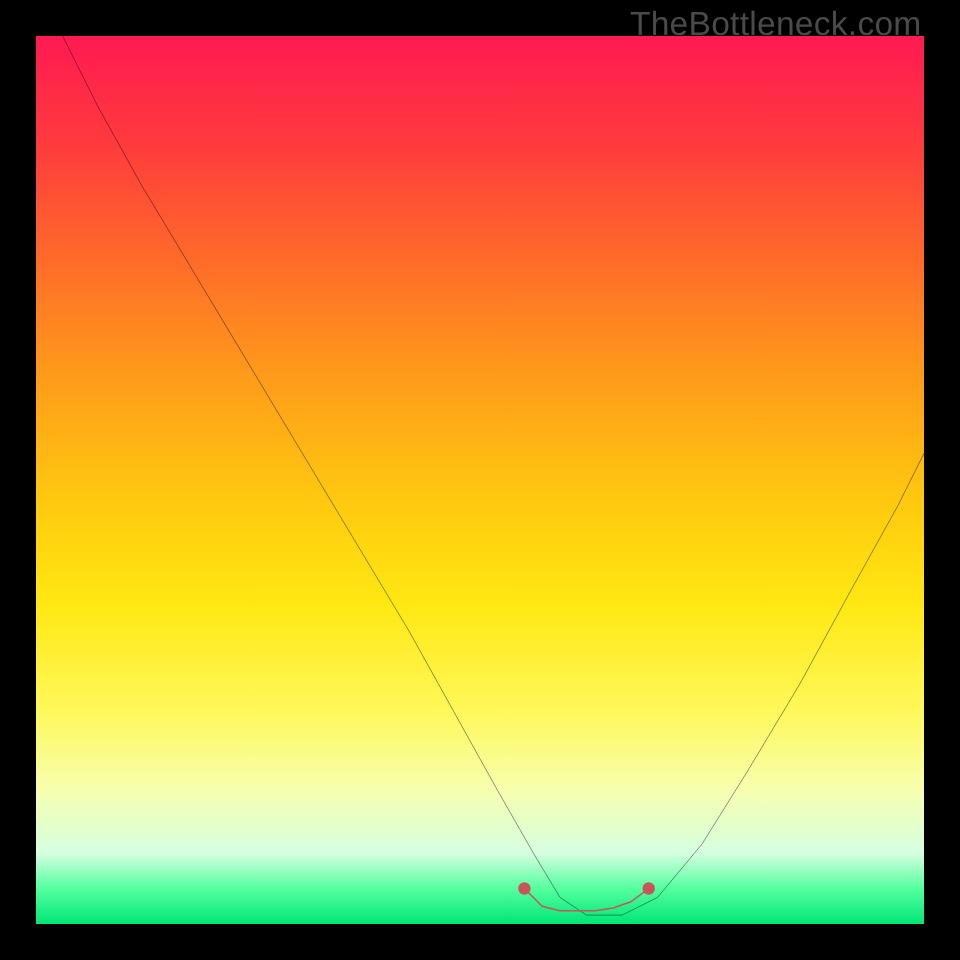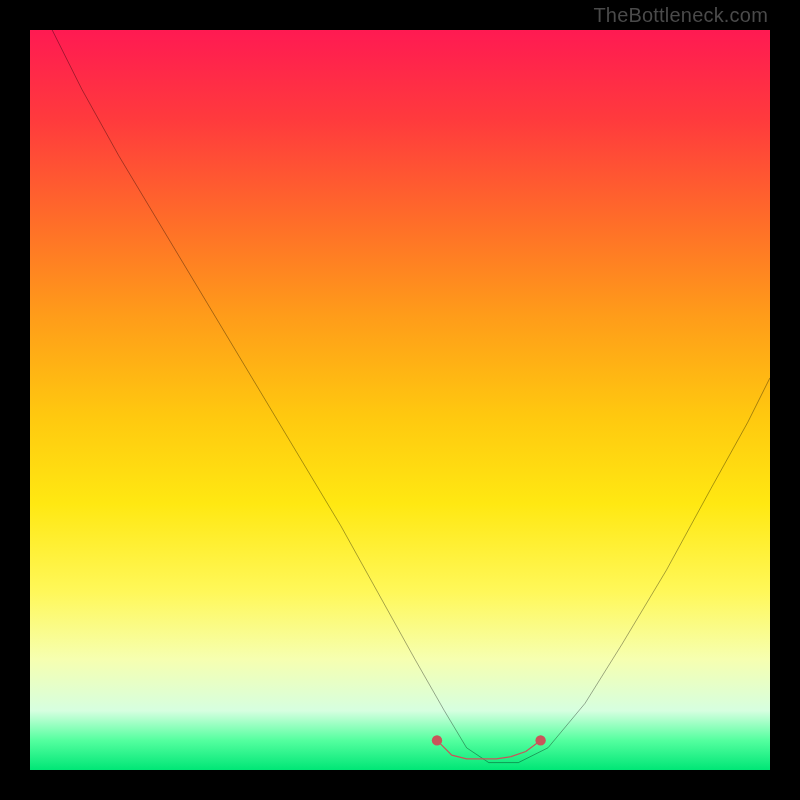--- a/index.html
+++ b/index.html
@@ -34,21 +34,21 @@
       #d6ffe0 92%,
       #54ff9f 96%,
       #00e676 100%
     );
   }
   .watermark {
     position: absolute;
     top: 4px;
     right: 32px;
     color: #4a4a4a;
-    font-size: 20px;
+    font-size: 28px;
     font-weight: 400;
     letter-spacing: 0.2px;
     user-select: none;
   }
   svg.curves {
     position: absolute;
     inset: 0;
   }
 </style>
 </head>

